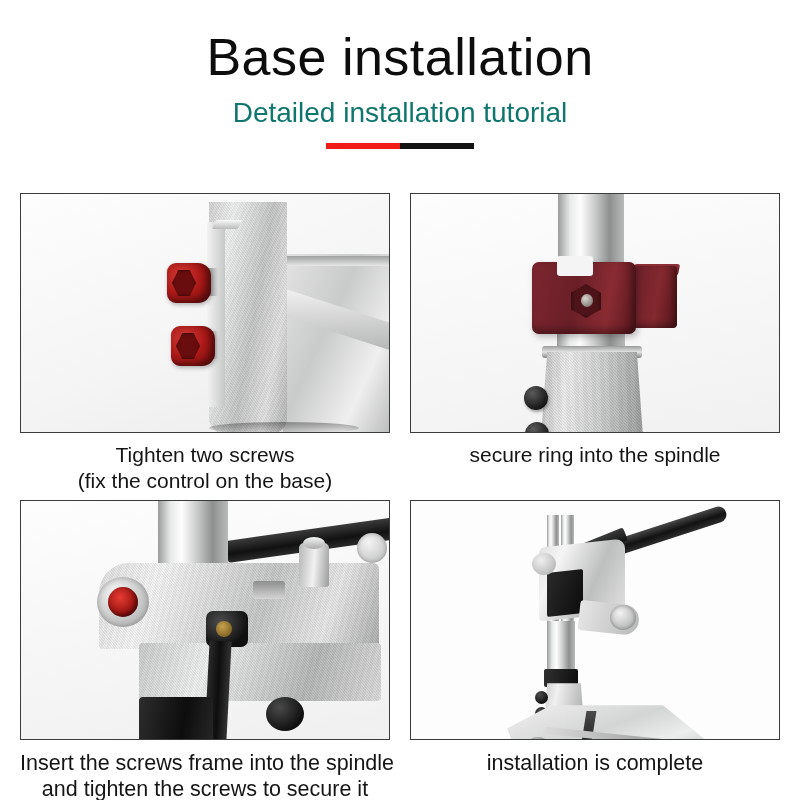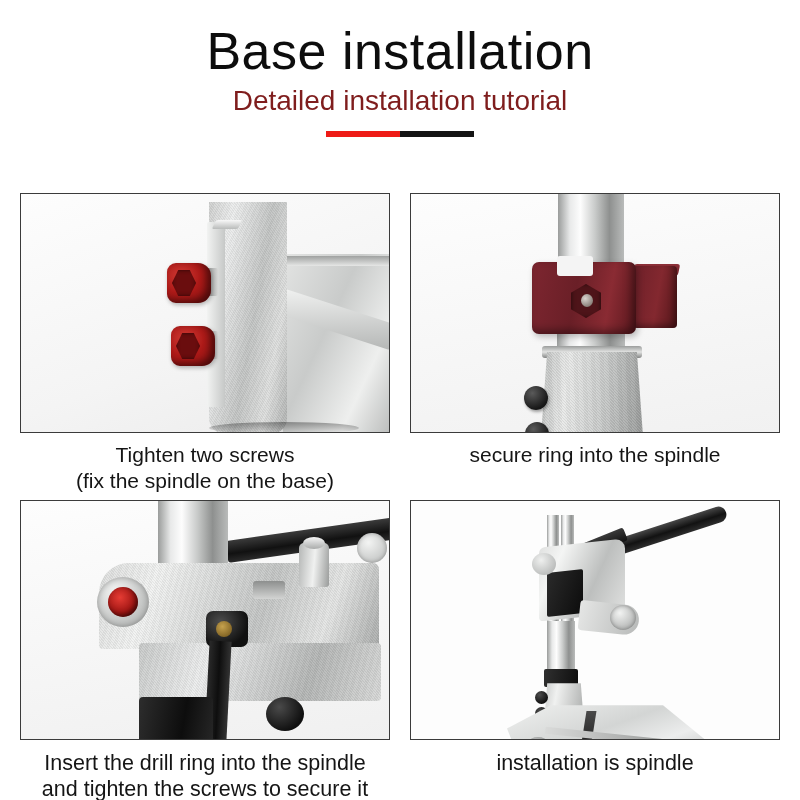--- a/index.html
+++ b/index.html
@@ -21,28 +21,28 @@
     width: 100%;
     padding-top: 18px;
     text-align: center;
   }
   .page-title {
     font-size: 52px;
     font-weight: 400;
     line-height: 1.06;
     letter-spacing: 0.5px;
     color: #0d0d0d;
-    margin: 6px;
+    margin: 12px;
     text-align: center;
   }
   .page-subtitle {
     font-size: 28px;
     font-weight: 400;
     line-height: 1.15;
-    color: #7f1d1d;
+    color: #0f766e;
     margin: 6px 0 0 0;
   }
   .divider {
     width: 148px;
     height: 6px;
     margin: 14px auto 0 auto;
     display: flex;
   }
   .divider .seg {
     height: 100%;
@@ -401,21 +401,21 @@
       <div class="ph p1-flange"></div>
       <div class="ph p1-flange-tip"></div>
       <div class="ph p1-stud" style="top:74px"></div>
       <div class="ph p1-stud" style="top:137px"></div>
       <div class="ph p1-knob p1-knob-a"></div>
       <div class="ph p1-knob p1-knob-b"></div>
       <div class="ph p1-bottom-shadow"></div>
     </div>
     <div class="caption">
       <span class="ln">Tighten two screws</span>
-      <span class="ln">(fix the spindle on the base)</span>
+      <span class="ln">(fix the control on the base)</span>
     </div>
   </div>
 
   <div class="cell">
     <div class="photo-frame">
       <div class="ph p2-bg"></div>
       <div class="ph p2-rod chrome"></div>
       <div class="ph p2-rod2 chrome"></div>
       <div class="ph p2-collar"></div>
       <div class="ph p2-sleeve"></div>
@@ -445,21 +445,21 @@
       <div class="ph p3-stud"></div>
       <div class="ph p3-stud-top"></div>
       <div class="ph p3-screw-ring"></div>
       <div class="ph p3-hole"></div>
       <div class="ph p3-blackscrew"></div>
       <div class="ph p3-blackarm"></div>
       <div class="ph p3-blacktube"></div>
       <div class="ph p3-botscrew"></div>
     </div>
     <div class="caption">
-      <span class="ln">Insert the drill ring into the spindle</span>
+      <span class="ln">Insert the screws frame into the spindle</span>
       <span class="ln">and tighten the screws to secure it</span>
     </div>
   </div>
 
   <div class="cell row2">
     <div class="photo-frame">
       <div class="ph p4-bg"></div>
       <div class="ph p4-col-a chrome"></div>
       <div class="ph p4-col-b chrome"></div>
       <div class="ph p4-col-low chrome"></div>
@@ -473,17 +473,17 @@
       <div class="ph p4-clampblk"></div>
       <div class="ph p4-neck"></div>
       <div class="ph p4-neck-knob p4-nk-a"></div>
       <div class="ph p4-neck-knob p4-nk-b"></div>
       <div class="ph p4-base"></div>
       <div class="ph p4-base-slotA"></div>
       <div class="ph p4-base-slotB"></div>
       <div class="ph p4-base-hole"></div>
     </div>
     <div class="caption">
-      <span class="ln">installation is spindle</span>
+      <span class="ln">installation is complete</span>
     </div>
   </div>
 
 </div>
 
 </body></html>

